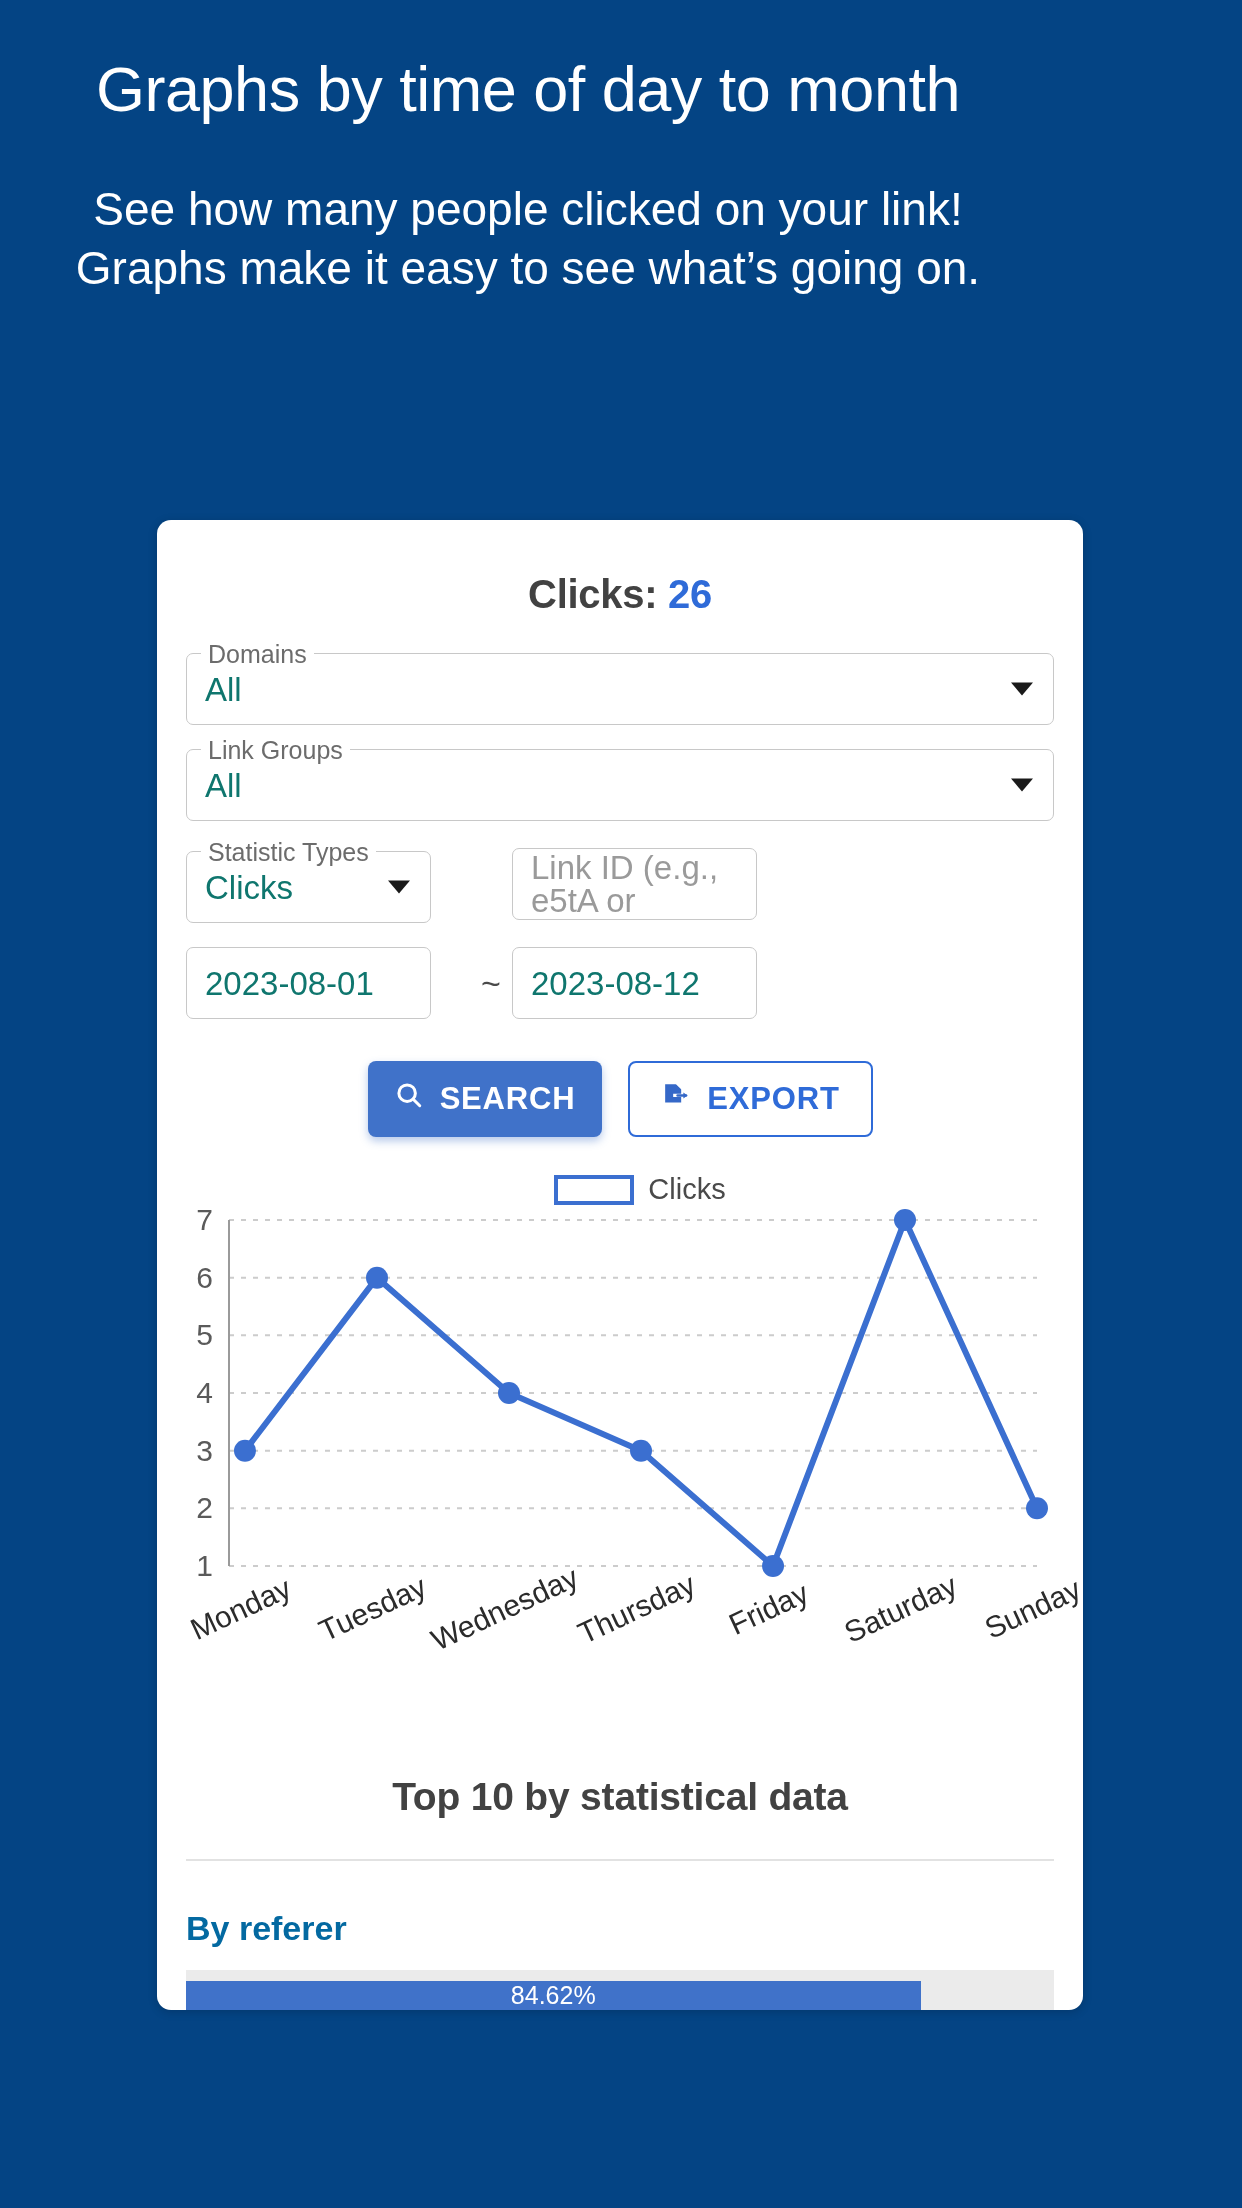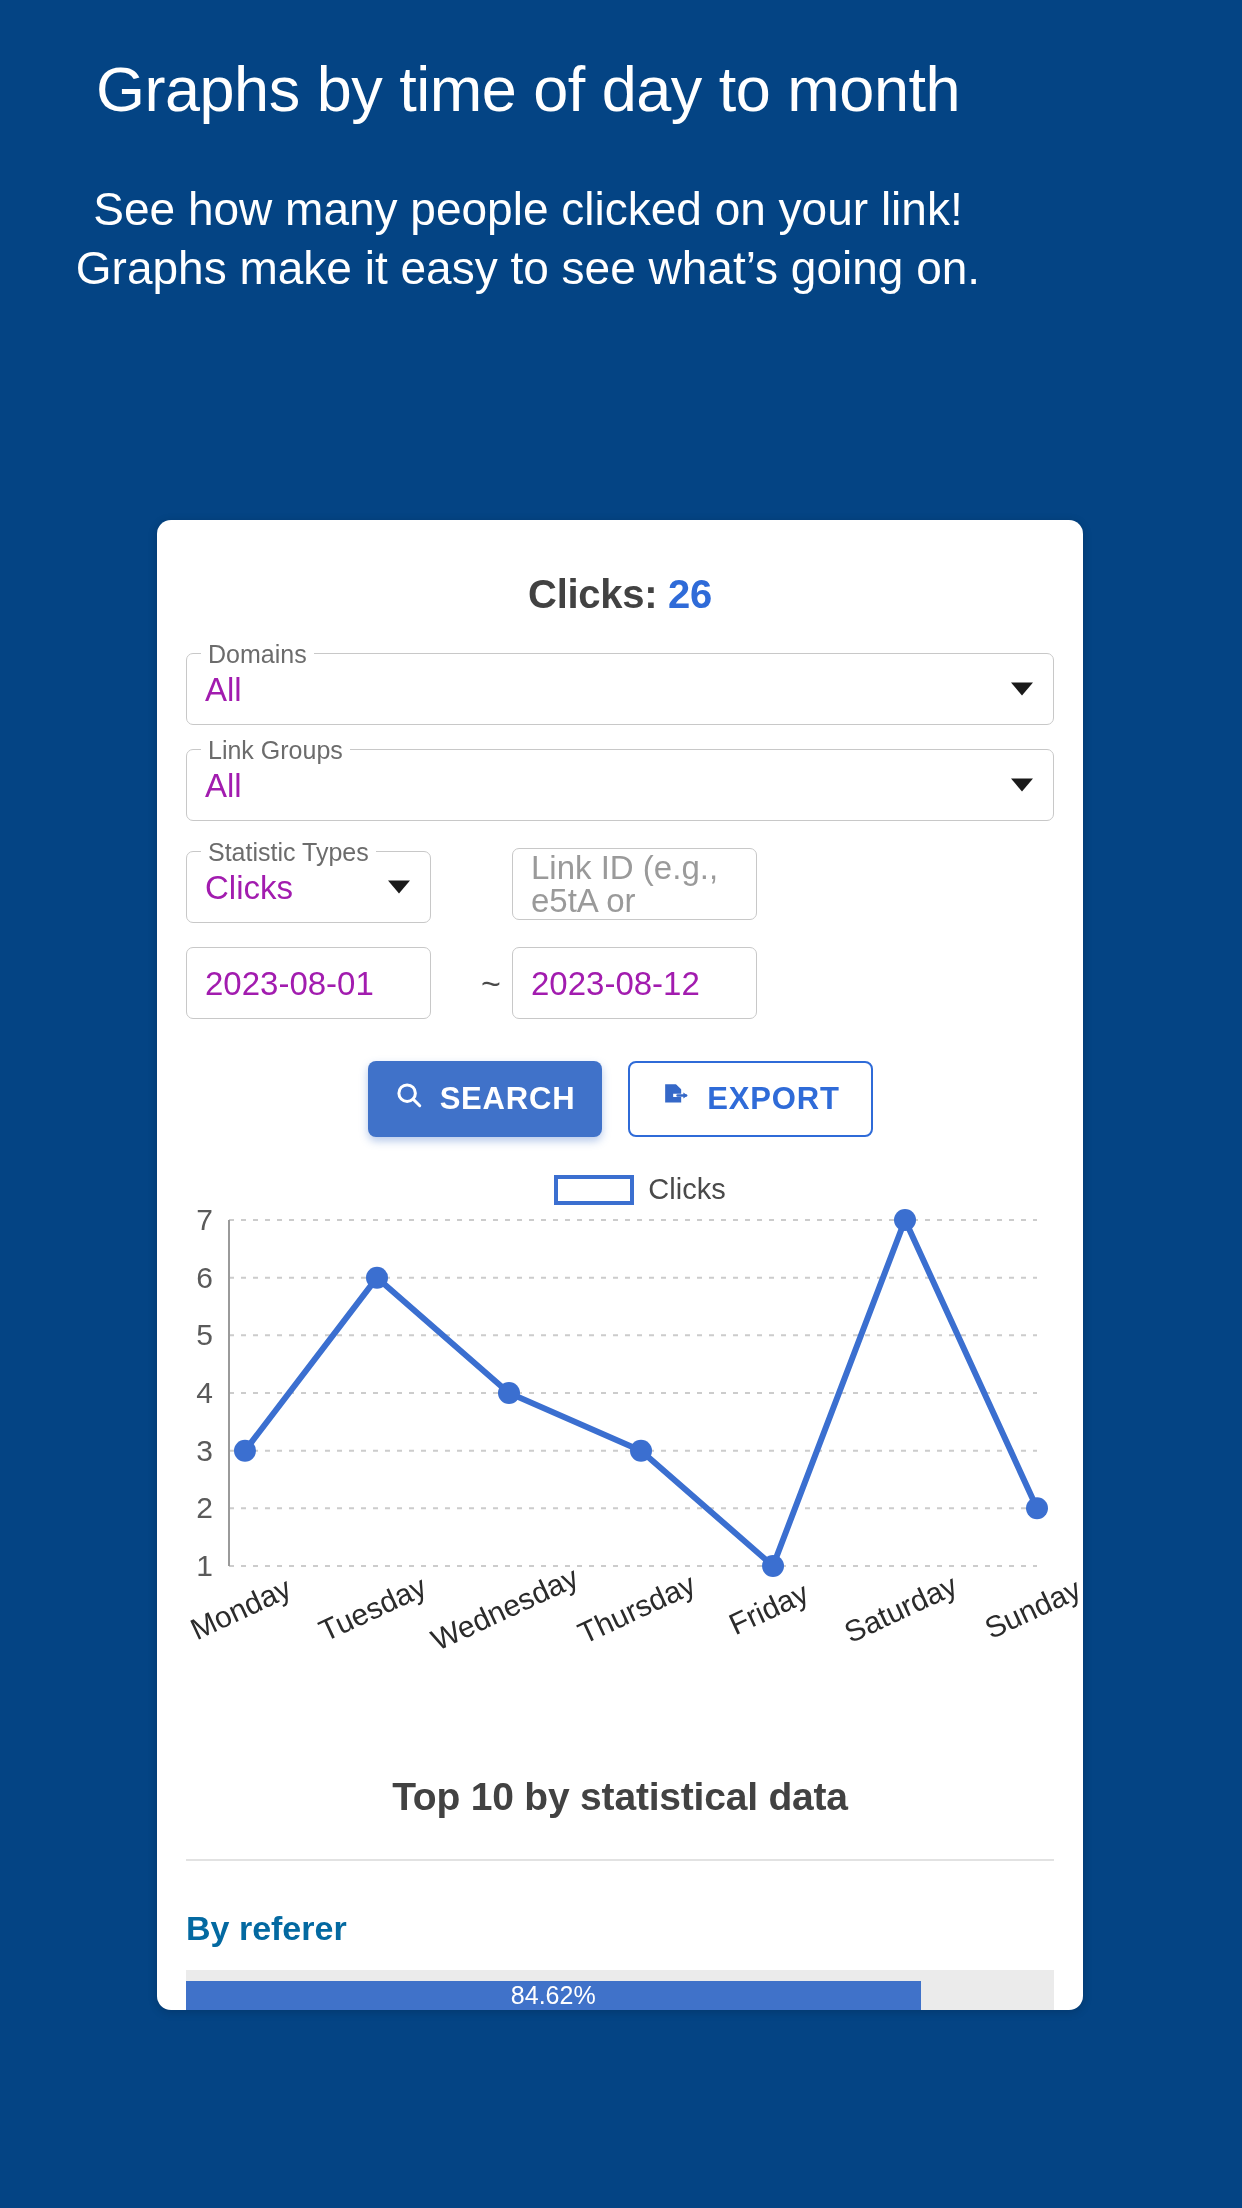--- a/index.html
+++ b/index.html
@@ -83,21 +83,21 @@
     left: 14px;
     background: #ffffff;
     padding: 0 7px;
     font-size: 25px;
     color: #6c6c6c;
     line-height: 26px;
     white-space: nowrap;
   }
   .field-value {
     font-size: 33px;
-    color: #a21caf;
+    color: #0f766e;
     line-height: 1;
   }
   .field-value.placeholder { color: #9a9a9a; }
   .caret {
     position: absolute;
     right: 20px;
     top: 50%;
     transform: translateY(-50%);
     width: 0; height: 0;
     border-left: 11px solid transparent;

